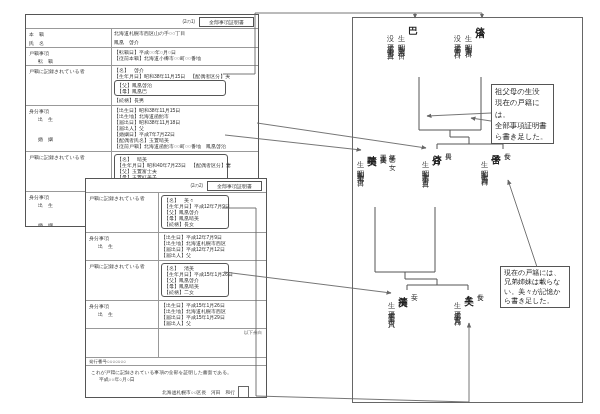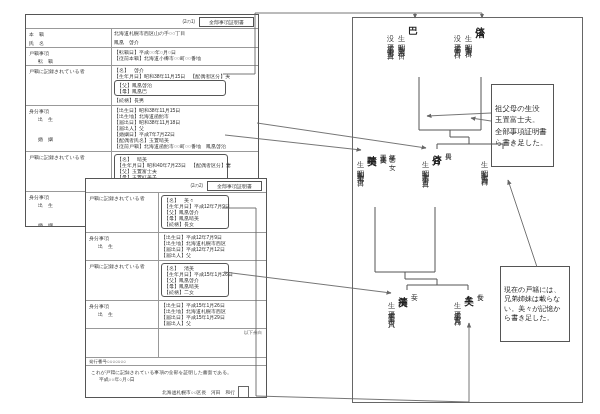--- a/index.html
+++ b/index.html
@@ -6,21 +6,21 @@
   .stage{position:relative;width:600px;height:414px;background:#fff;overflow:hidden;
          font-family:"Liberation Sans","DejaVu Sans",sans-serif;color:#222;}
   
   .treebox{position:absolute;left:352px;top:17px;width:229px;height:384px;border:1px solid #666;background:#fff;z-index:1;}
   .person{position:absolute;writing-mode:vertical-rl;text-orientation:upright;z-index:2;color:#222;}
   .pname{font-size:9.5px;line-height:13px;font-weight:bold;letter-spacing:1px;}
   .pdate{font-size:7.2px;line-height:11px;letter-spacing:1px;color:#333;}
   .plabel{font-size:6.8px;line-height:9px;margin-top:1px;color:#333;}
   .pnote{font-size:6.8px;line-height:9px;margin-top:2px;color:#333;letter-spacing:0.5px;}
   .mt10{margin-top:10px;} .mt8{margin-top:8px;}
-  .ann{position:absolute;background:#fff;border:1px solid #555;padding:18px 3px;z-index:3;color:#222;}
+  .ann{position:absolute;background:#fff;border:1px solid #555;padding:1px 3px;z-index:3;color:#222;}
   .ann1{left:491px;top:84px;width:55px;font-size:7.4px;line-height:11.3px;}
   .ann2{left:500px;top:266px;width:62px;font-size:7px;line-height:9.4px;}
   
   .doc{position:absolute;background:#fff;border:1px solid #555;font-size:5px;line-height:6px;color:#333;overflow:hidden;}
   .doc1{z-index:10;} .doc2{z-index:20;}
   .hdr{display:flex;justify-content:flex-end;align-items:center;gap:4px;padding:2px 4px 1px;}
   .pg{font-size:4.5px;color:#444;}
   .ttl{border:1px solid #555;padding:1px 9px;font-size:5px;}
   .sec{display:grid;border-top:1px solid #999;}
   .doc1 .sec{grid-template-columns:85px 1fr;}
@@ -80,21 +80,21 @@
     <div class="pdate mt8">生　平成十五年一月二十六日</div>
   </div>
   <div class="person" style="left:452px;top:288px">
     <div class="plabel">長女</div>
     <div class="pname">美々</div>
     <div class="pdate mt8">生　平成十二年七月九日</div>
   </div>
 
   <div class="ann ann1">
       <div>祖父母の生没</div>
-      <div>玉置富士夫。</div>
+      <div>現在の戸籍には。</div>
       <div>全部事項証明書</div>
       <div>ら書き足した。</div>
     </div>
   <div class="ann ann2">
       <div>現在の戸籍には、</div>
       <div>兄弟姉妹は載らな</div>
       <div>い。美々が記憶か</div>
       <div>ら書き足した。</div>
     </div>
 

